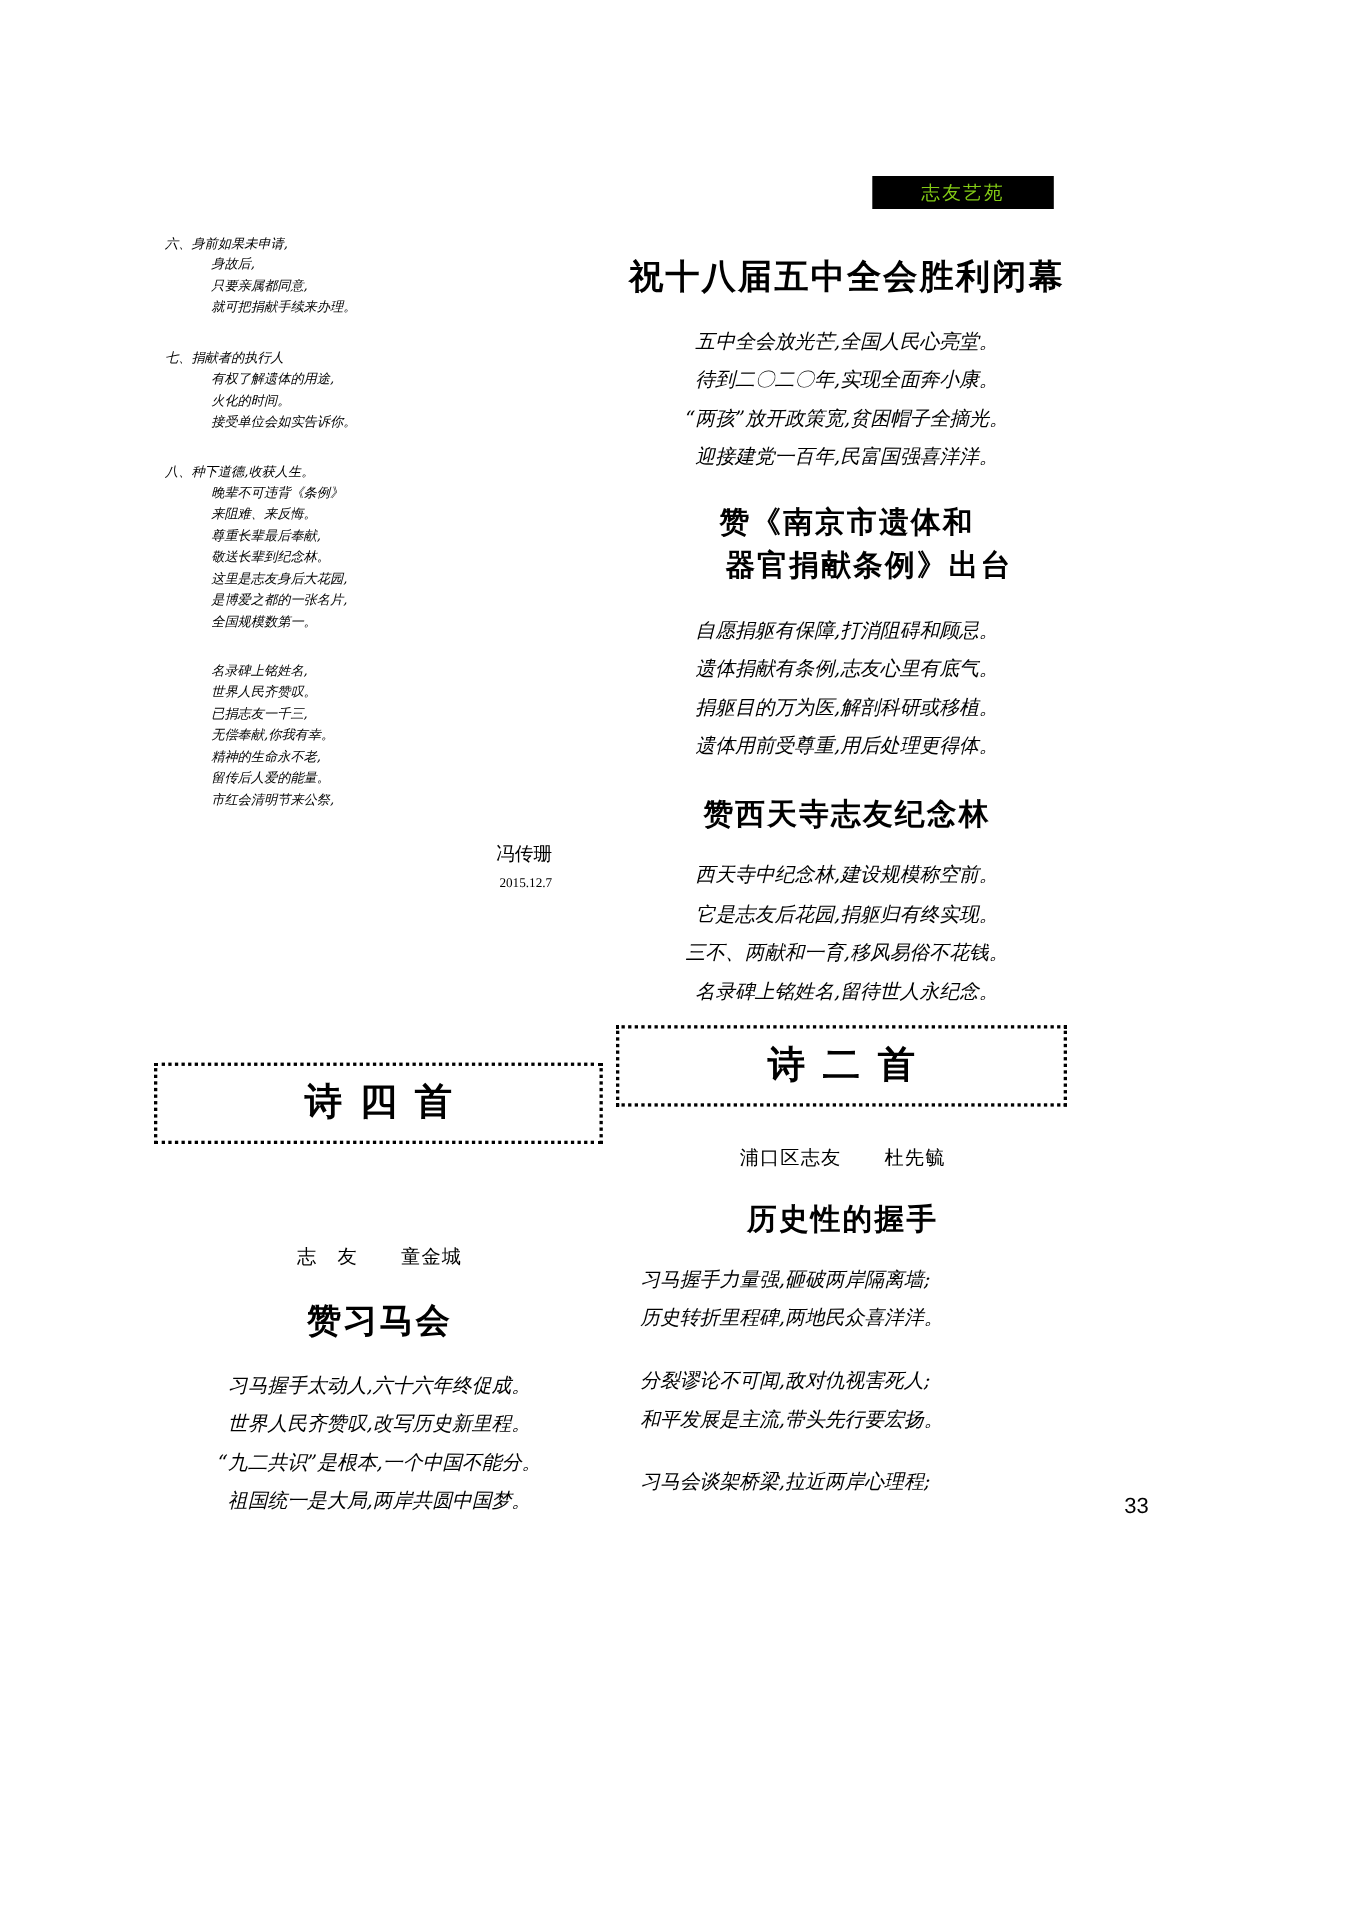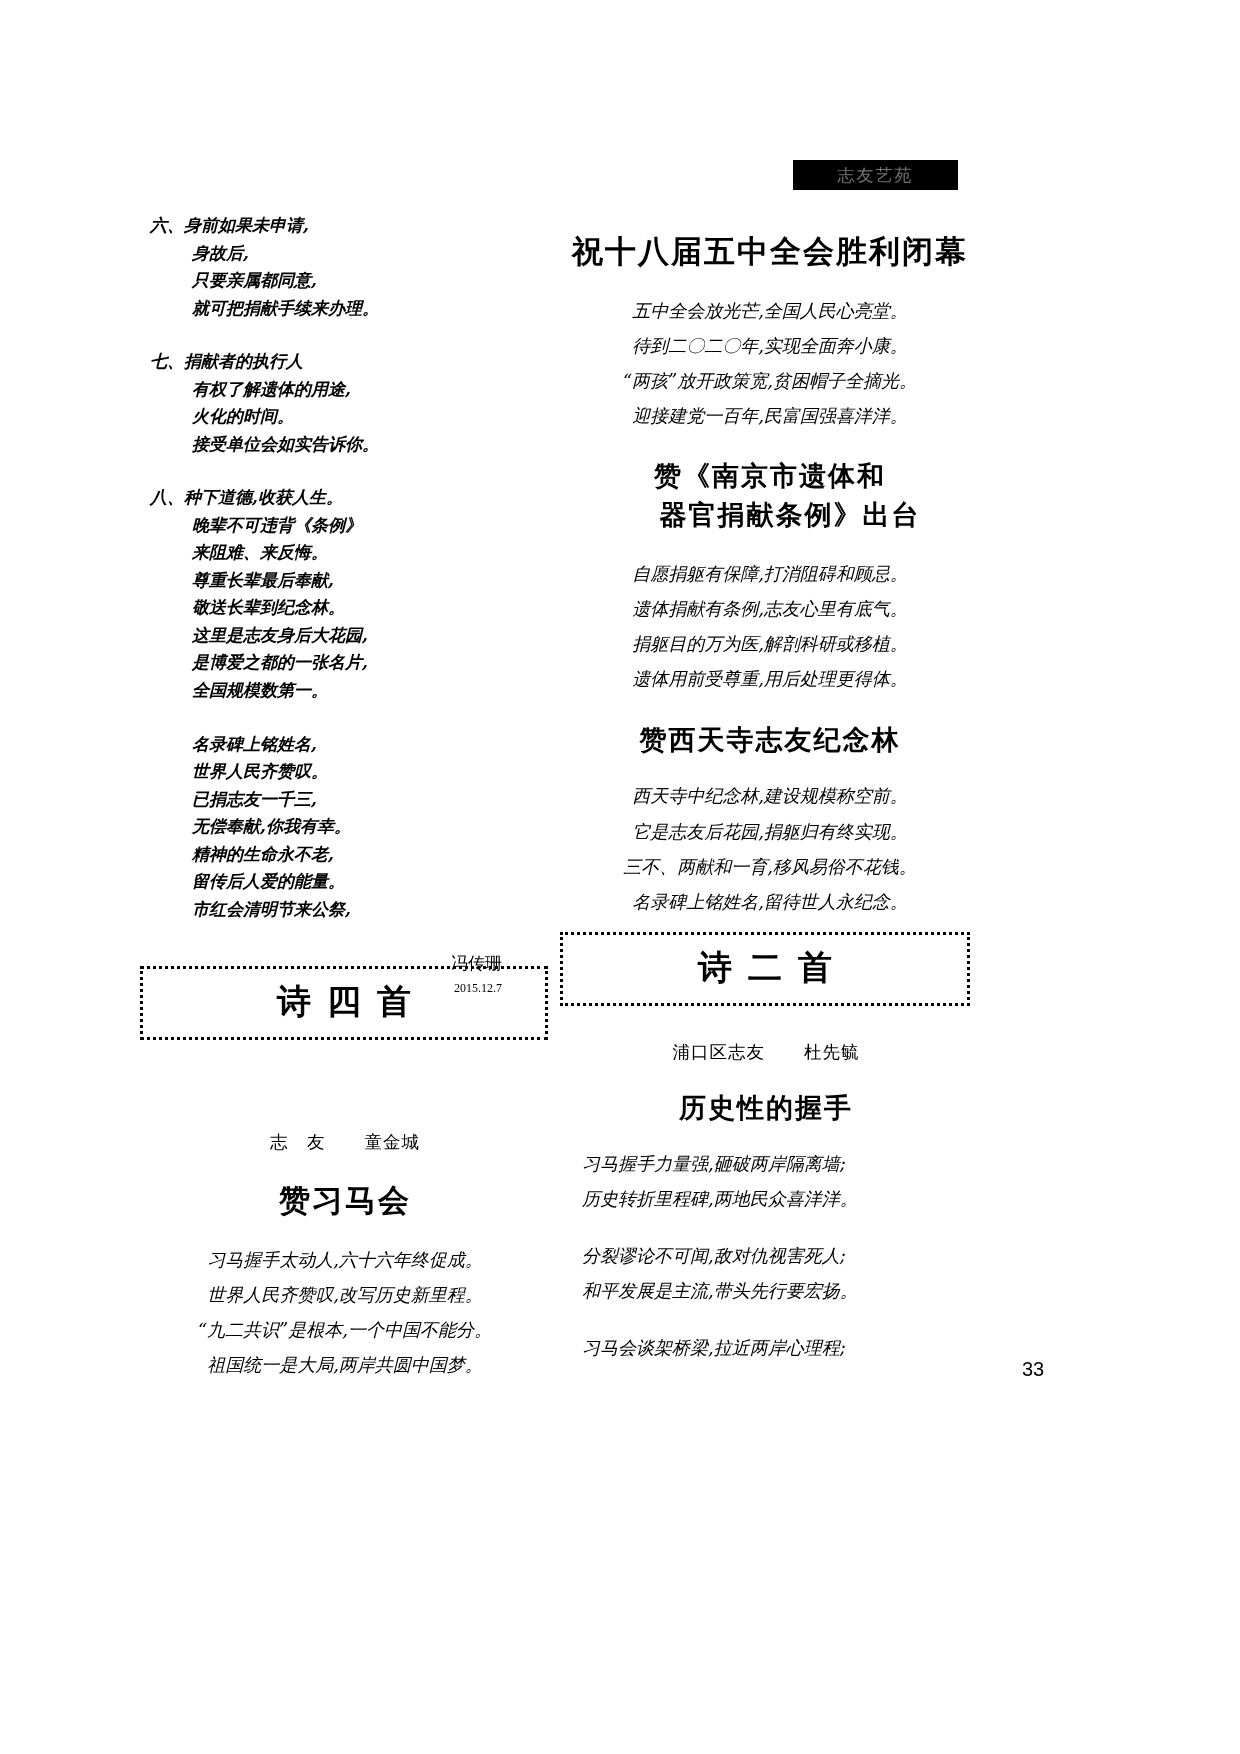--- a/index.html
+++ b/index.html
@@ -16,21 +16,21 @@
     overflow: hidden;
   }
   
   .header-band {
     position: absolute;
     top: 160px;
     left: 793px;
     width: 165px;
     height: 30px;
     background: #000000;
-    color: #737373;
+    color: #84cc16;
     font-family: "DejaVu Sans", sans-serif;
     font-size: 17px;
     letter-spacing: 2px;
     display: flex;
     align-items: center;
     justify-content: center;
   }
   
   .col-left {
     position: absolute;
@@ -43,24 +43,23 @@
     top: 205px;
     left: 560px;
     width: 420px;
   }
   
   .stanza {
     margin-bottom: 26px;
   }
   .stanza .ln {
     font-family: "DejaVu Serif", serif;
-    font-size: 17px;
+    font-size: 12px;
     line-height: 1.62;
     white-space: nowrap;
-    font-weight: bold;
   }
   .stanza .ln.first { margin-left: 0px; }
   .stanza .ln.ind   { margin-left: 42px; }
 
   .sig {
     text-align: right;
     font-family: "DejaVu Sans", sans-serif;
     font-size: 17px;
     line-height: 1.7;
     padding-right: 68px;

